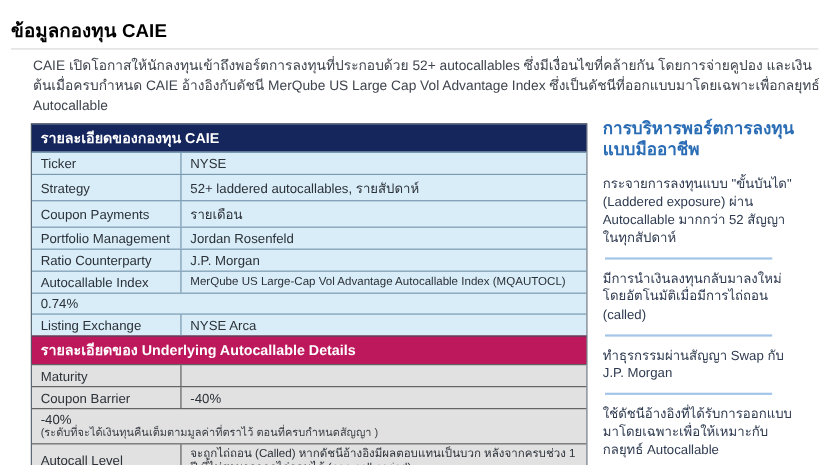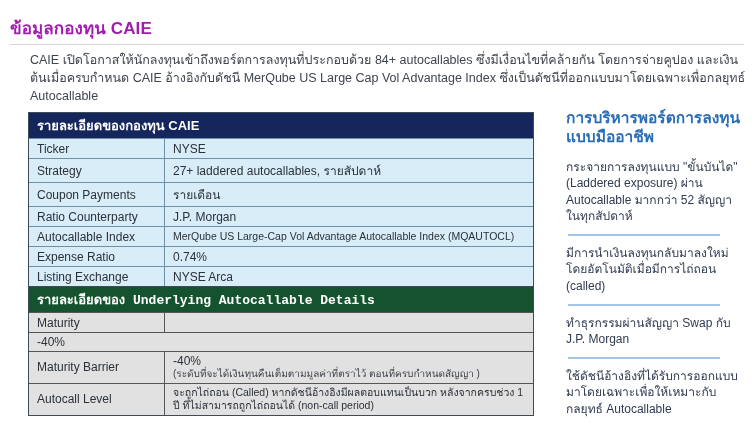--- a/index.html
+++ b/index.html
@@ -3,114 +3,117 @@
 <meta charset="utf-8">
 <style>
   * { margin:0; padding:0; box-sizing:border-box; }
   html,body { background:#ffffff; }
   body { font-family:"Liberation Sans","DejaVu Sans",sans-serif; }
   .page {
     position:relative; width:752px; height:423px; background:#ffffff; overflow:hidden;
   }
   .page-title {
     position:absolute; left:10px; top:14px;
-    font-size:17px; font-weight:bold; color:#a21caf; letter-spacing:.1px;
+    font-size:17px; font-weight:bold; color:#000000; letter-spacing:.1px;
   }
   .title-rule {
     position:absolute; left:10px; top:44px; width:734px; height:1px; background:#d6d6d6;
   }
   .intro {
     position:absolute; left:30px; top:52px; width:716px;
     font-size:12.5px; line-height:1.42; color:#3f454e;
   }
   
   .fund-table {
     position:absolute; left:28px; top:112px; width:506px;
     border:1px solid #3e4c59; font-size:12px; color:#2b3138;
   }
   .sec-header {
     color:#ffffff; font-weight:bold; font-size:13px;
     padding:2px 8px; min-height:19px; display:flex; align-items:center;
   }
   .sec-header.navy { background:#15265c; }
-  .sec-header.gray { background:#14532d; border-top:1px solid #3e4c59;font-family:Liberation Mono, monospace; }
+  .sec-header.gray { background:#be185d; border-top:1px solid #3e4c59; }
   .trow { display:flex; align-items:stretch; }
   .trow.blue { background:#d9edf8; border-top:1px solid #6e90a8; }
   .trow.blue:first-of-type { border-top:none; }
   .trow.gray { background:#e1e1e1; border-top:1px solid #565656; }
   .tlabel {
     width:136px; flex:0 0 136px; padding:2px 8px; min-height:19px;
     display:flex; align-items:center;
   }
   .trow.blue .tlabel { border-right:1px solid #6e90a8; }
   .trow.gray .tlabel { border-right:1px solid #565656; }
   .tvalue { flex:1; padding:2px 8px; display:flex; flex-direction:column; justify-content:center; }
   .tvalue.small { font-size:10.5px; line-height:1.3; }
   .tnote { font-size:10px; line-height:1.25; color:#3a3f45; }
   
-  .sidebar { position:absolute; left:566px; top:108px; width:182px; }
+  .sidebar { position:absolute; left:548px; top:108px; width:182px; }
   .sidebar-heading {
     font-size:15.5px; font-weight:bold; color:#2a6db5; line-height:1.25; margin-bottom:12px;
   }
   .sidebar-item { font-size:12px; line-height:1.38; color:#2e3a50; }
   .sidebar-divider { width:152px; height:2px; background:#a3c6e8; margin:9px 0 9px 2px; }
 </style>
 </head>
 <body>
 
 <div class="page">
 
   <h1 class="page-title">ข้อมูลกองทุน CAIE</h1>
   <div class="title-rule"></div>
 
-  <p class="intro">CAIE เปิดโอกาสให้นักลงทุนเข้าถึงพอร์ตการลงทุนที่ประกอบด้วย 84+ autocallables ซึ่งมีเงื่อนไขที่คล้ายกัน โดยการจ่ายคูปอง และเงินต้นเมื่อครบกำหนด CAIE อ้างอิงกับดัชนี MerQube US Large Cap Vol Advantage Index ซึ่งเป็นดัชนีที่ออกแบบมาโดยเฉพาะเพื่อกลยุทธ์ Autocallable</p>
+  <p class="intro">CAIE เปิดโอกาสให้นักลงทุนเข้าถึงพอร์ตการลงทุนที่ประกอบด้วย 52+ autocallables ซึ่งมีเงื่อนไขที่คล้ายกัน โดยการจ่ายคูปอง และเงินต้นเมื่อครบกำหนด CAIE อ้างอิงกับดัชนี MerQube US Large Cap Vol Advantage Index ซึ่งเป็นดัชนีที่ออกแบบมาโดยเฉพาะเพื่อกลยุทธ์ Autocallable</p>
 
   <div class="fund-table">
 
     <div class="sec-header navy">รายละเอียดของกองทุน CAIE</div>
 
     <div class="trow blue">
       <div class="tlabel">Ticker</div>
       <div class="tvalue">NYSE</div>
     </div>
     <div class="trow blue">
       <div class="tlabel">Strategy</div>
-      <div class="tvalue">27+ laddered autocallables, รายสัปดาห์</div>
+      <div class="tvalue">52+ laddered autocallables, รายสัปดาห์</div>
     </div>
     <div class="trow blue">
       <div class="tlabel">Coupon Payments</div>
       <div class="tvalue">รายเดือน</div>
+    </div>
+    <div class="trow blue">
+      <div class="tlabel">Portfolio Management</div>
+      <div class="tvalue">Jordan Rosenfeld</div>
     </div>
     <div class="trow blue">
       <div class="tlabel">Ratio Counterparty</div>
       <div class="tvalue">J.P. Morgan</div>
     </div>
     <div class="trow blue">
       <div class="tlabel">Autocallable Index</div>
       <div class="tvalue small">MerQube US Large-Cap Vol Advantage Autocallable Index (MQAUTOCL)</div>
     </div>
     <div class="trow blue">
-      <div class="tlabel">Expense Ratio</div>
       <div class="tvalue">0.74%</div>
     </div>
     <div class="trow blue">
       <div class="tlabel">Listing Exchange</div>
       <div class="tvalue">NYSE Arca</div>
     </div>
 
     <div class="sec-header gray">รายละเอียดของ Underlying Autocallable Details</div>
 
     <div class="trow gray">
       <div class="tlabel">Maturity</div>
     </div>
     <div class="trow gray">
+      <div class="tlabel">Coupon Barrier</div>
       <div class="tvalue">-40%</div>
     </div>
     <div class="trow gray">
-      <div class="tlabel">Maturity Barrier</div>
       <div class="tvalue">
         <span>-40%</span>
         <span class="tnote">(ระดับที่จะได้เงินทุนคืนเต็มตามมูลค่าที่ตราไว้ ตอนที่ครบกำหนดสัญญา )</span>
       </div>
     </div>
     <div class="trow gray">
       <div class="tlabel">Autocall Level</div>
       <div class="tvalue small">จะถูกไถ่ถอน (Called) หากดัชนีอ้างอิงมีผลตอบแทนเป็นบวก หลังจากครบช่วง 1 ปี ที่ไม่สามารถถูกไถ่ถอนได้ (non-call period)</div>
     </div>
 

